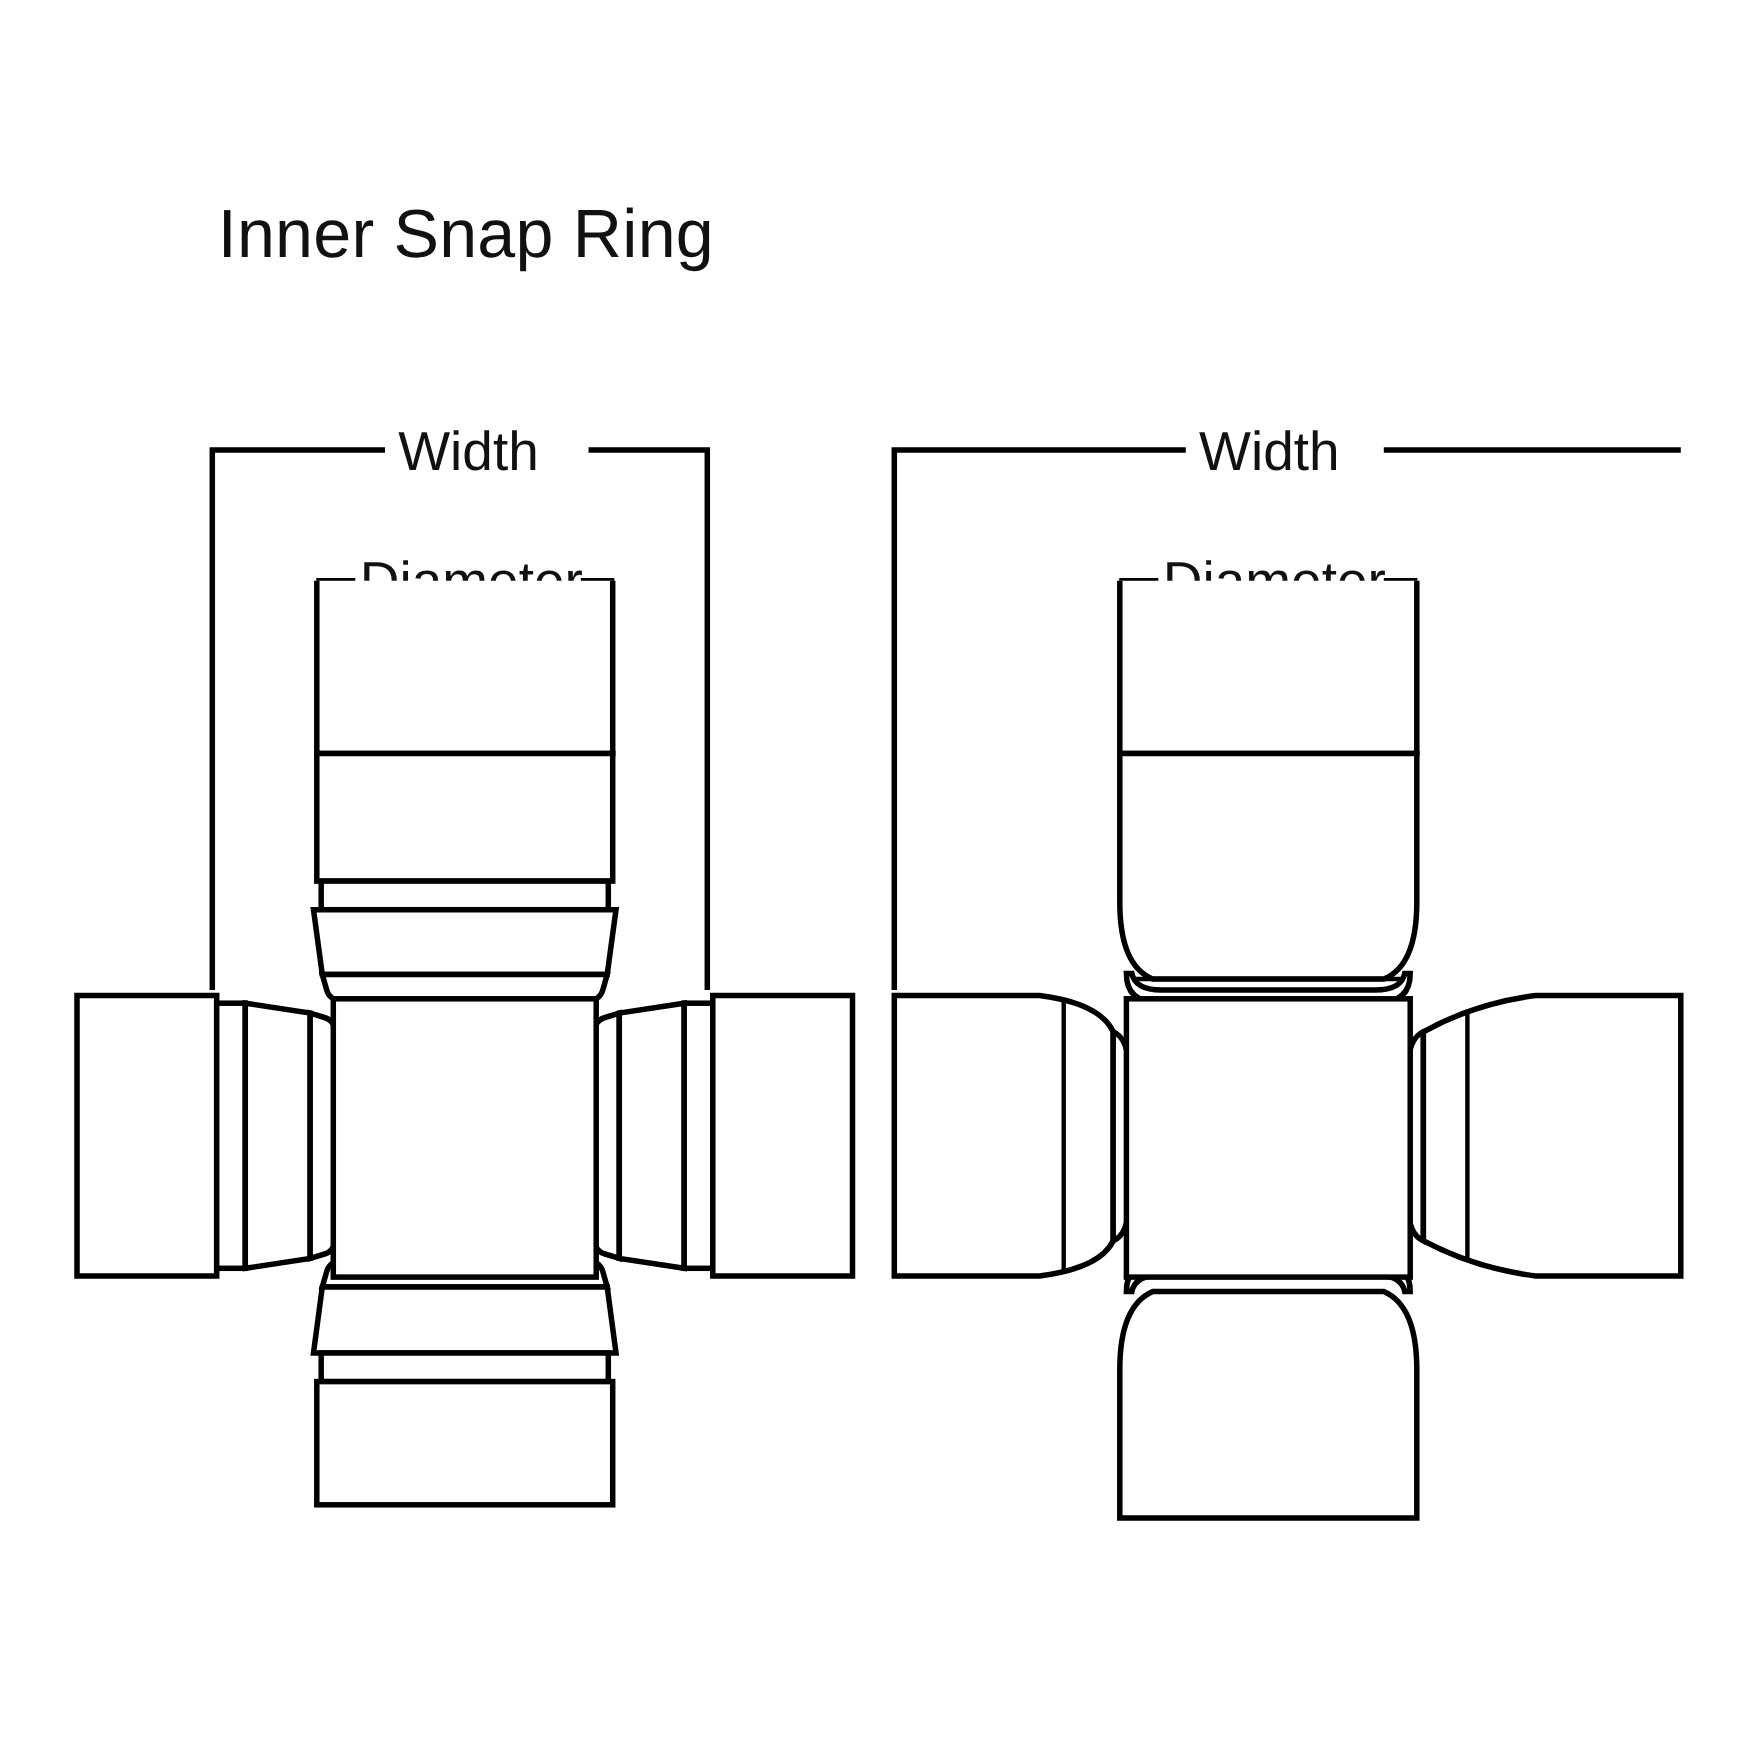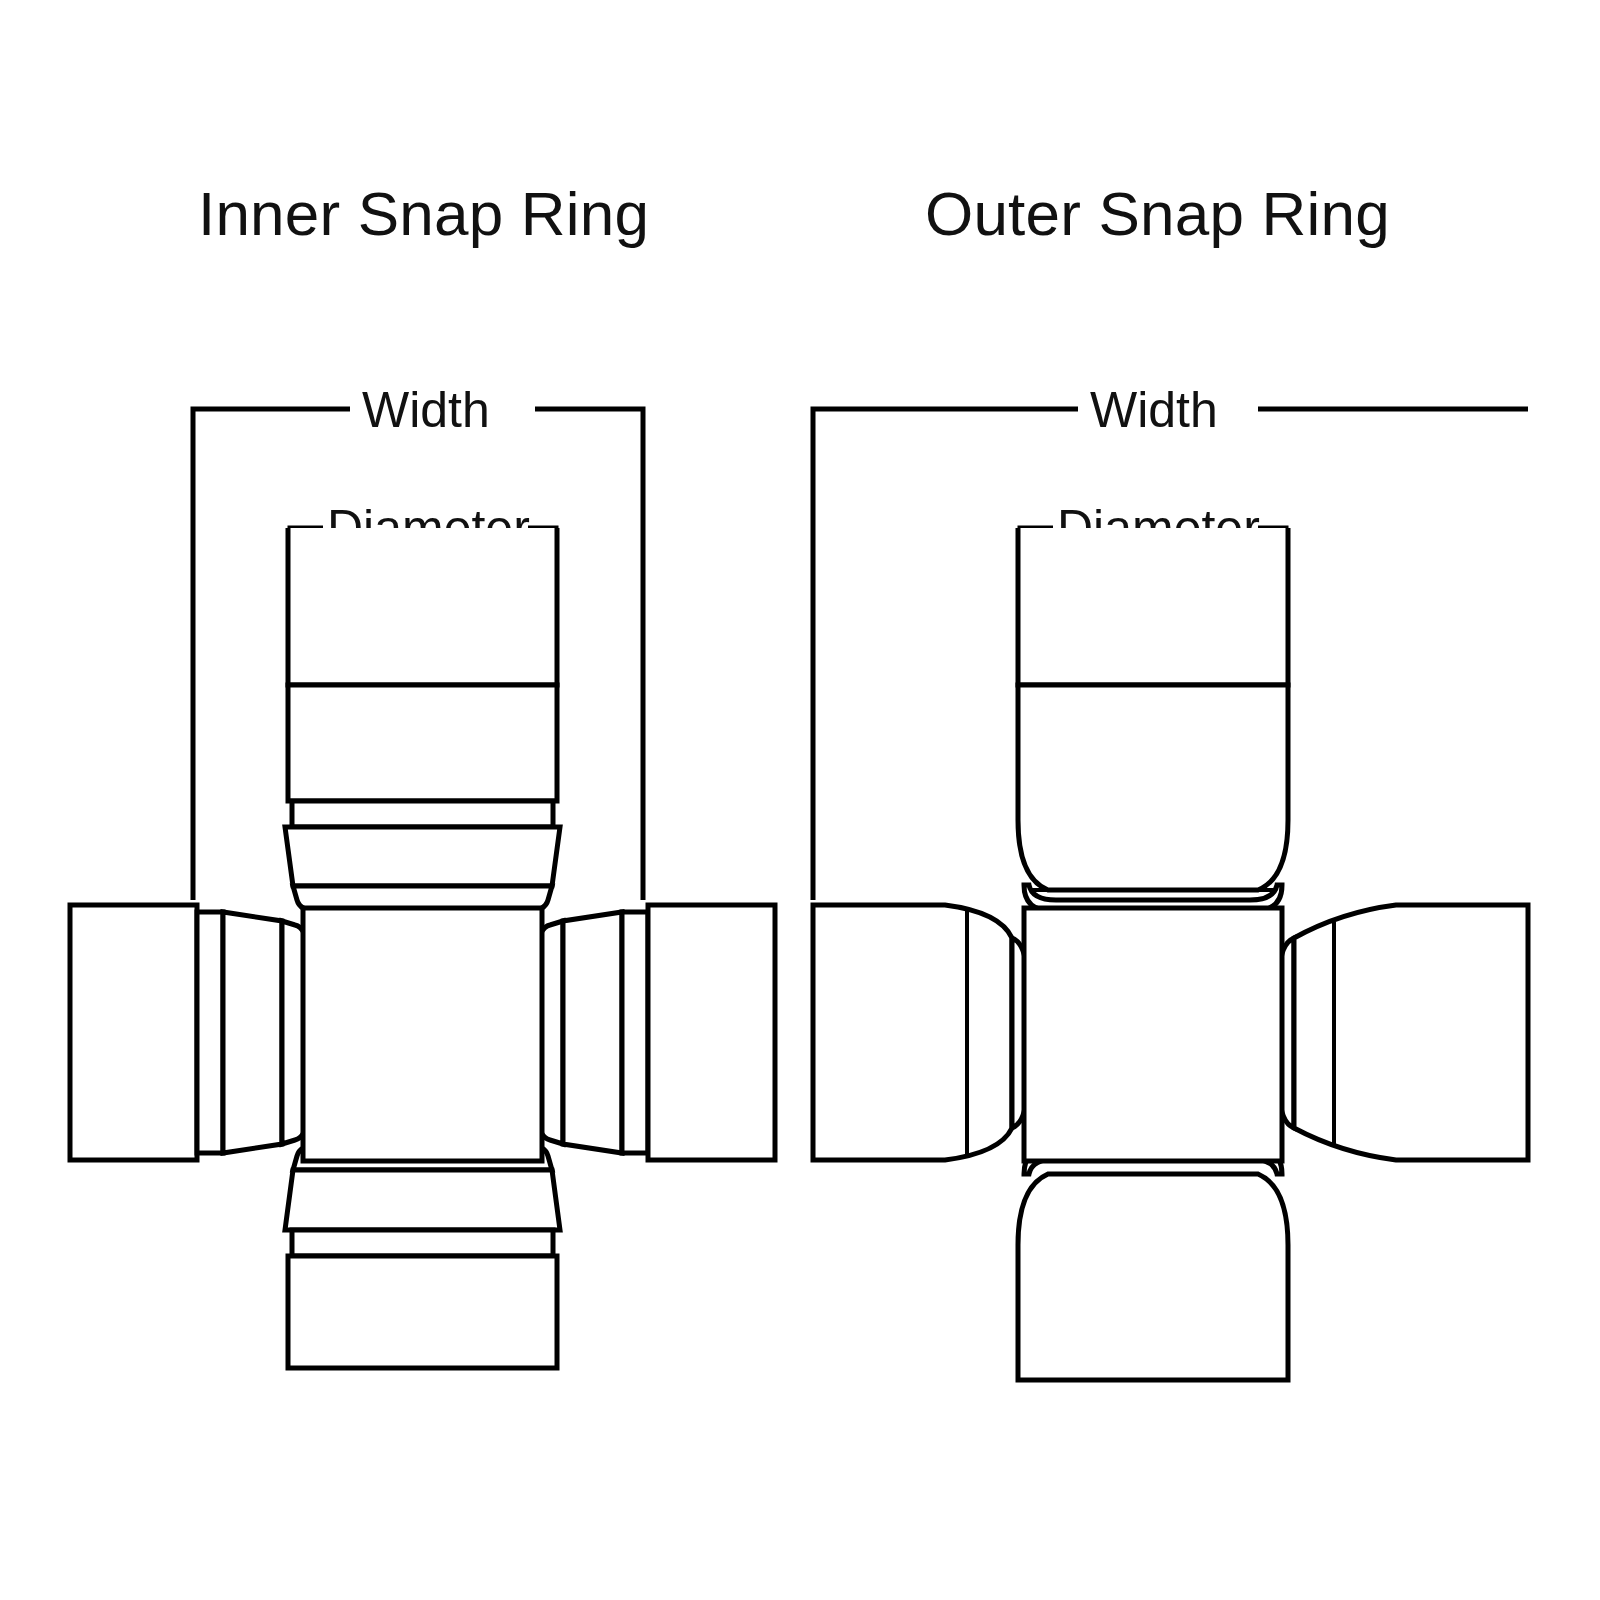--- a/index.html
+++ b/index.html
@@ -76,21 +76,20 @@
   }
   .fillwhite { fill: #ffffff; }
 </style>
 </head>
 <body>
 
 <div class="page">
 
   <div class="titles">
     <div class="title title-left">Inner Snap Ring</div>
-    <div class="title title-right">Outer Snap Ring</div>
   </div>
 
   <svg class="diagram-svg" viewBox="0 0 1600 1600" xmlns="http://www.w3.org/2000/svg">
 
     <g>
 
       <g>
         <path class="dim" d="M 193 900 L 193 409 L 350 409"></path>
         <path class="dim" d="M 535 409 L 643 409 L 643 900"></path>
         <text class="dimlabel" x="362" y="427">Width</text>

